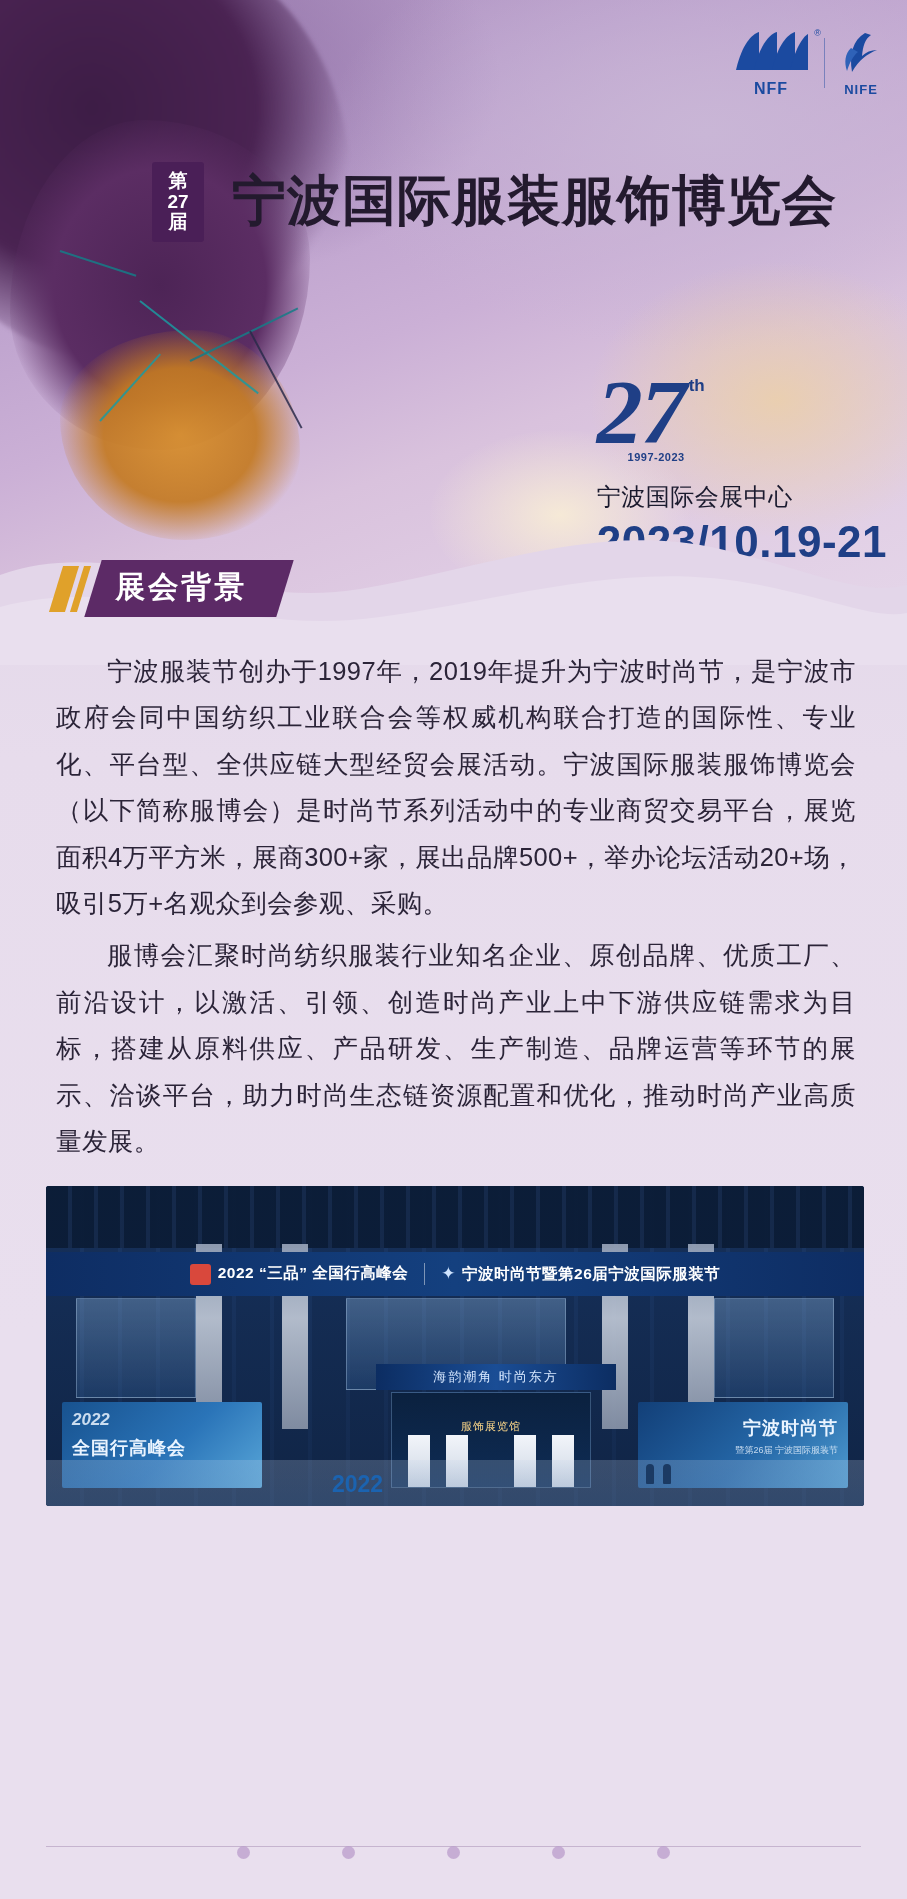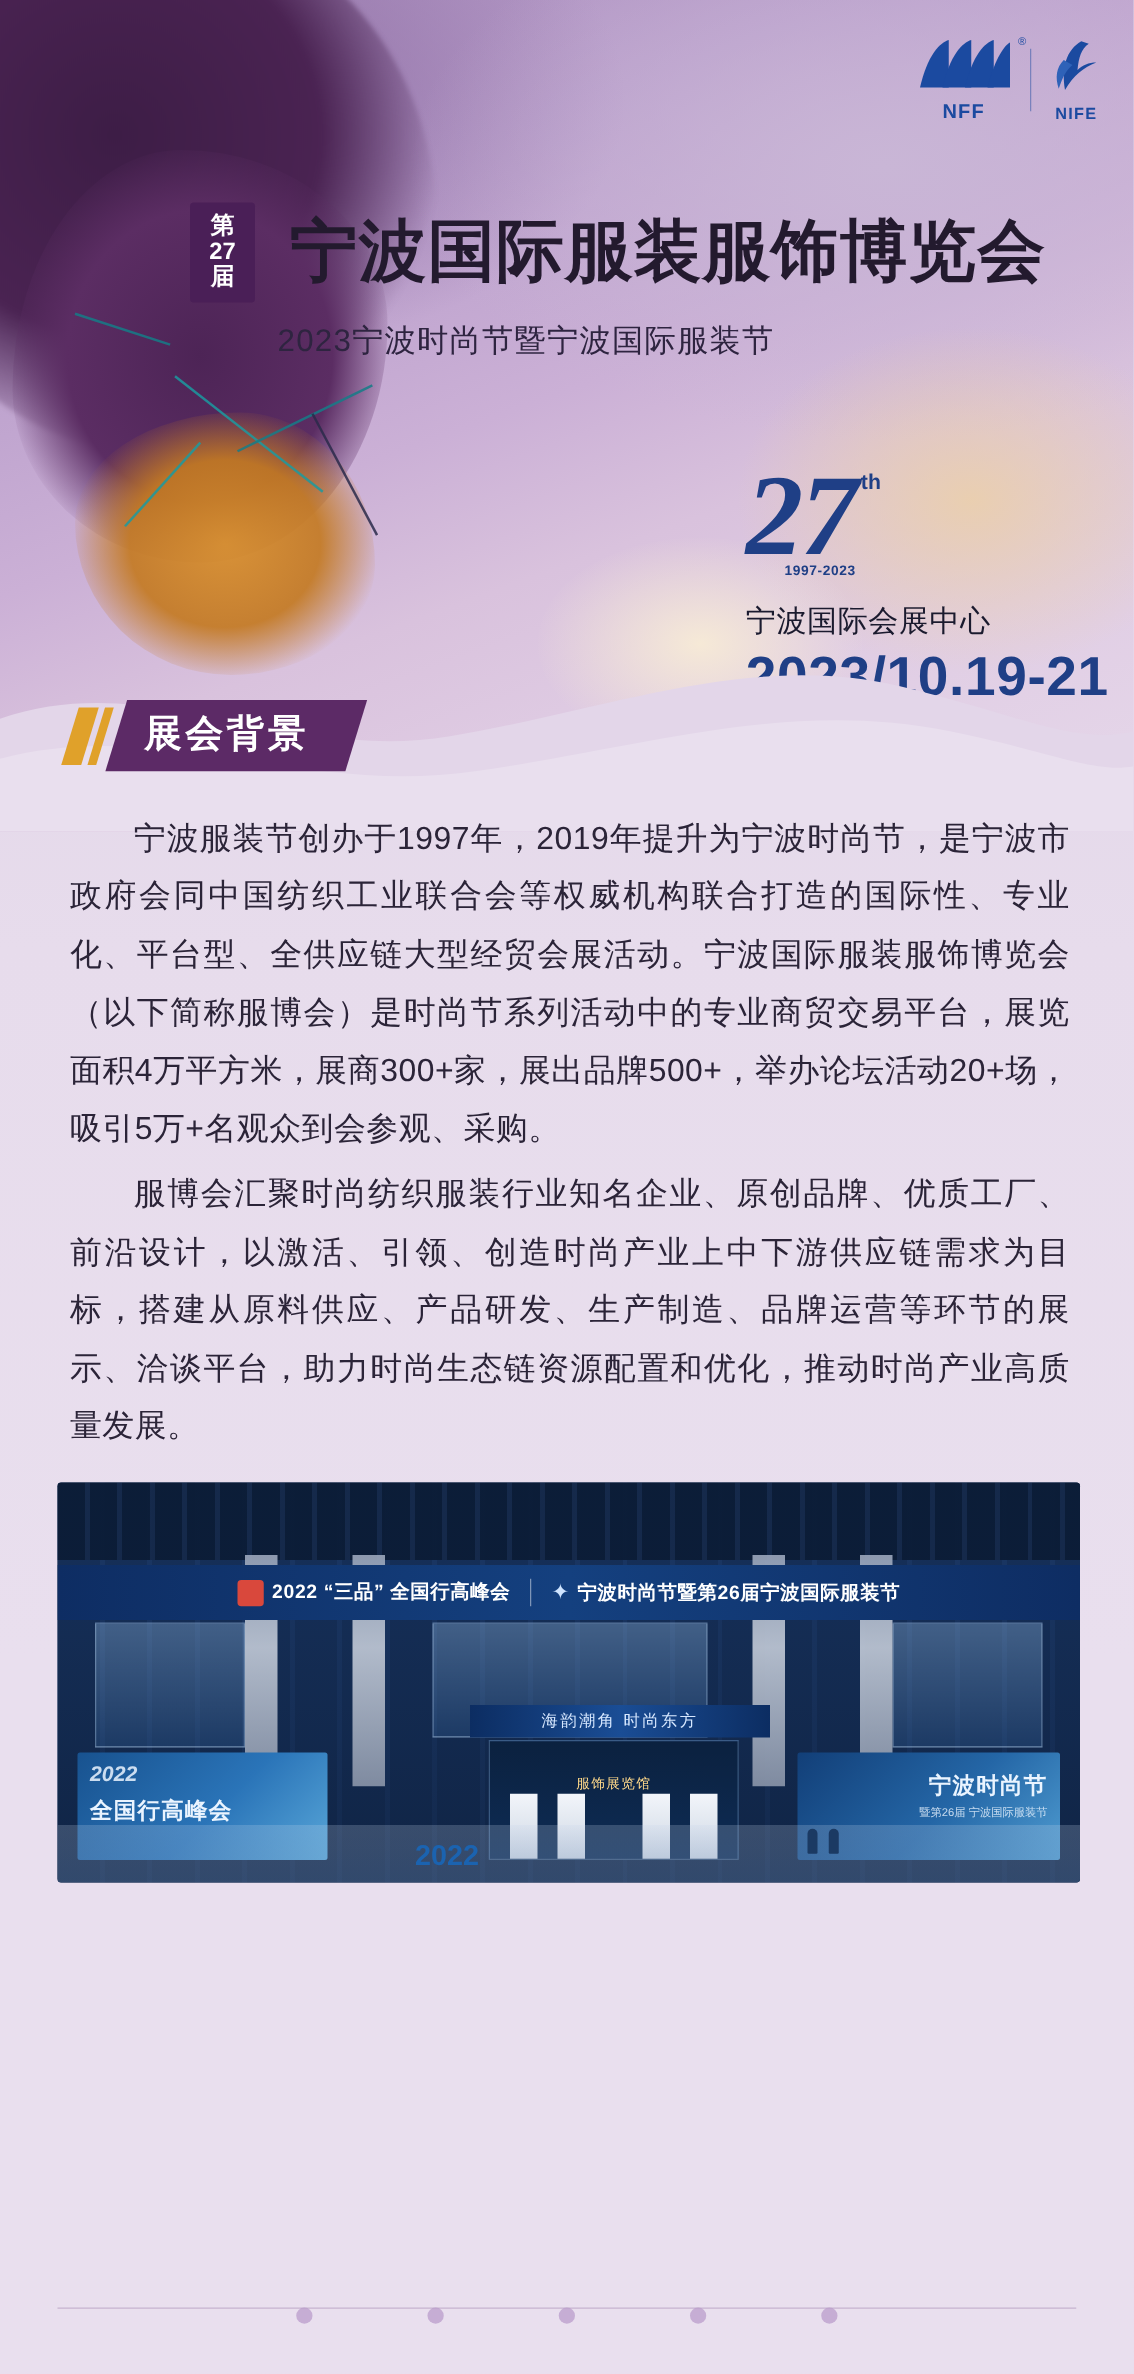--- a/index.html
+++ b/index.html
@@ -359,21 +359,20 @@
           </svg>
         </div>
         <div class="nife-text">NIFE</div>
       </div>
     </div>
 
     <div class="title-row">
       <div class="badge-27">第27届</div>
       <div class="main-title">宁波国际服装服饰博览会</div>
     </div>
-    <div class="sub-title">2023宁波时尚节暨宁波国际服装节</div>
 
     <div class="date-block">
       <div class="num27-wrap">
         <div class="num27">27</div>
         <div class="num27-th">th</div>
         <div class="num27-years">1997-2023</div>
       </div>
       <div>
         <div class="venue">宁波国际会展中心</div>
         <div class="date-text">2023/10.19-21</div>

